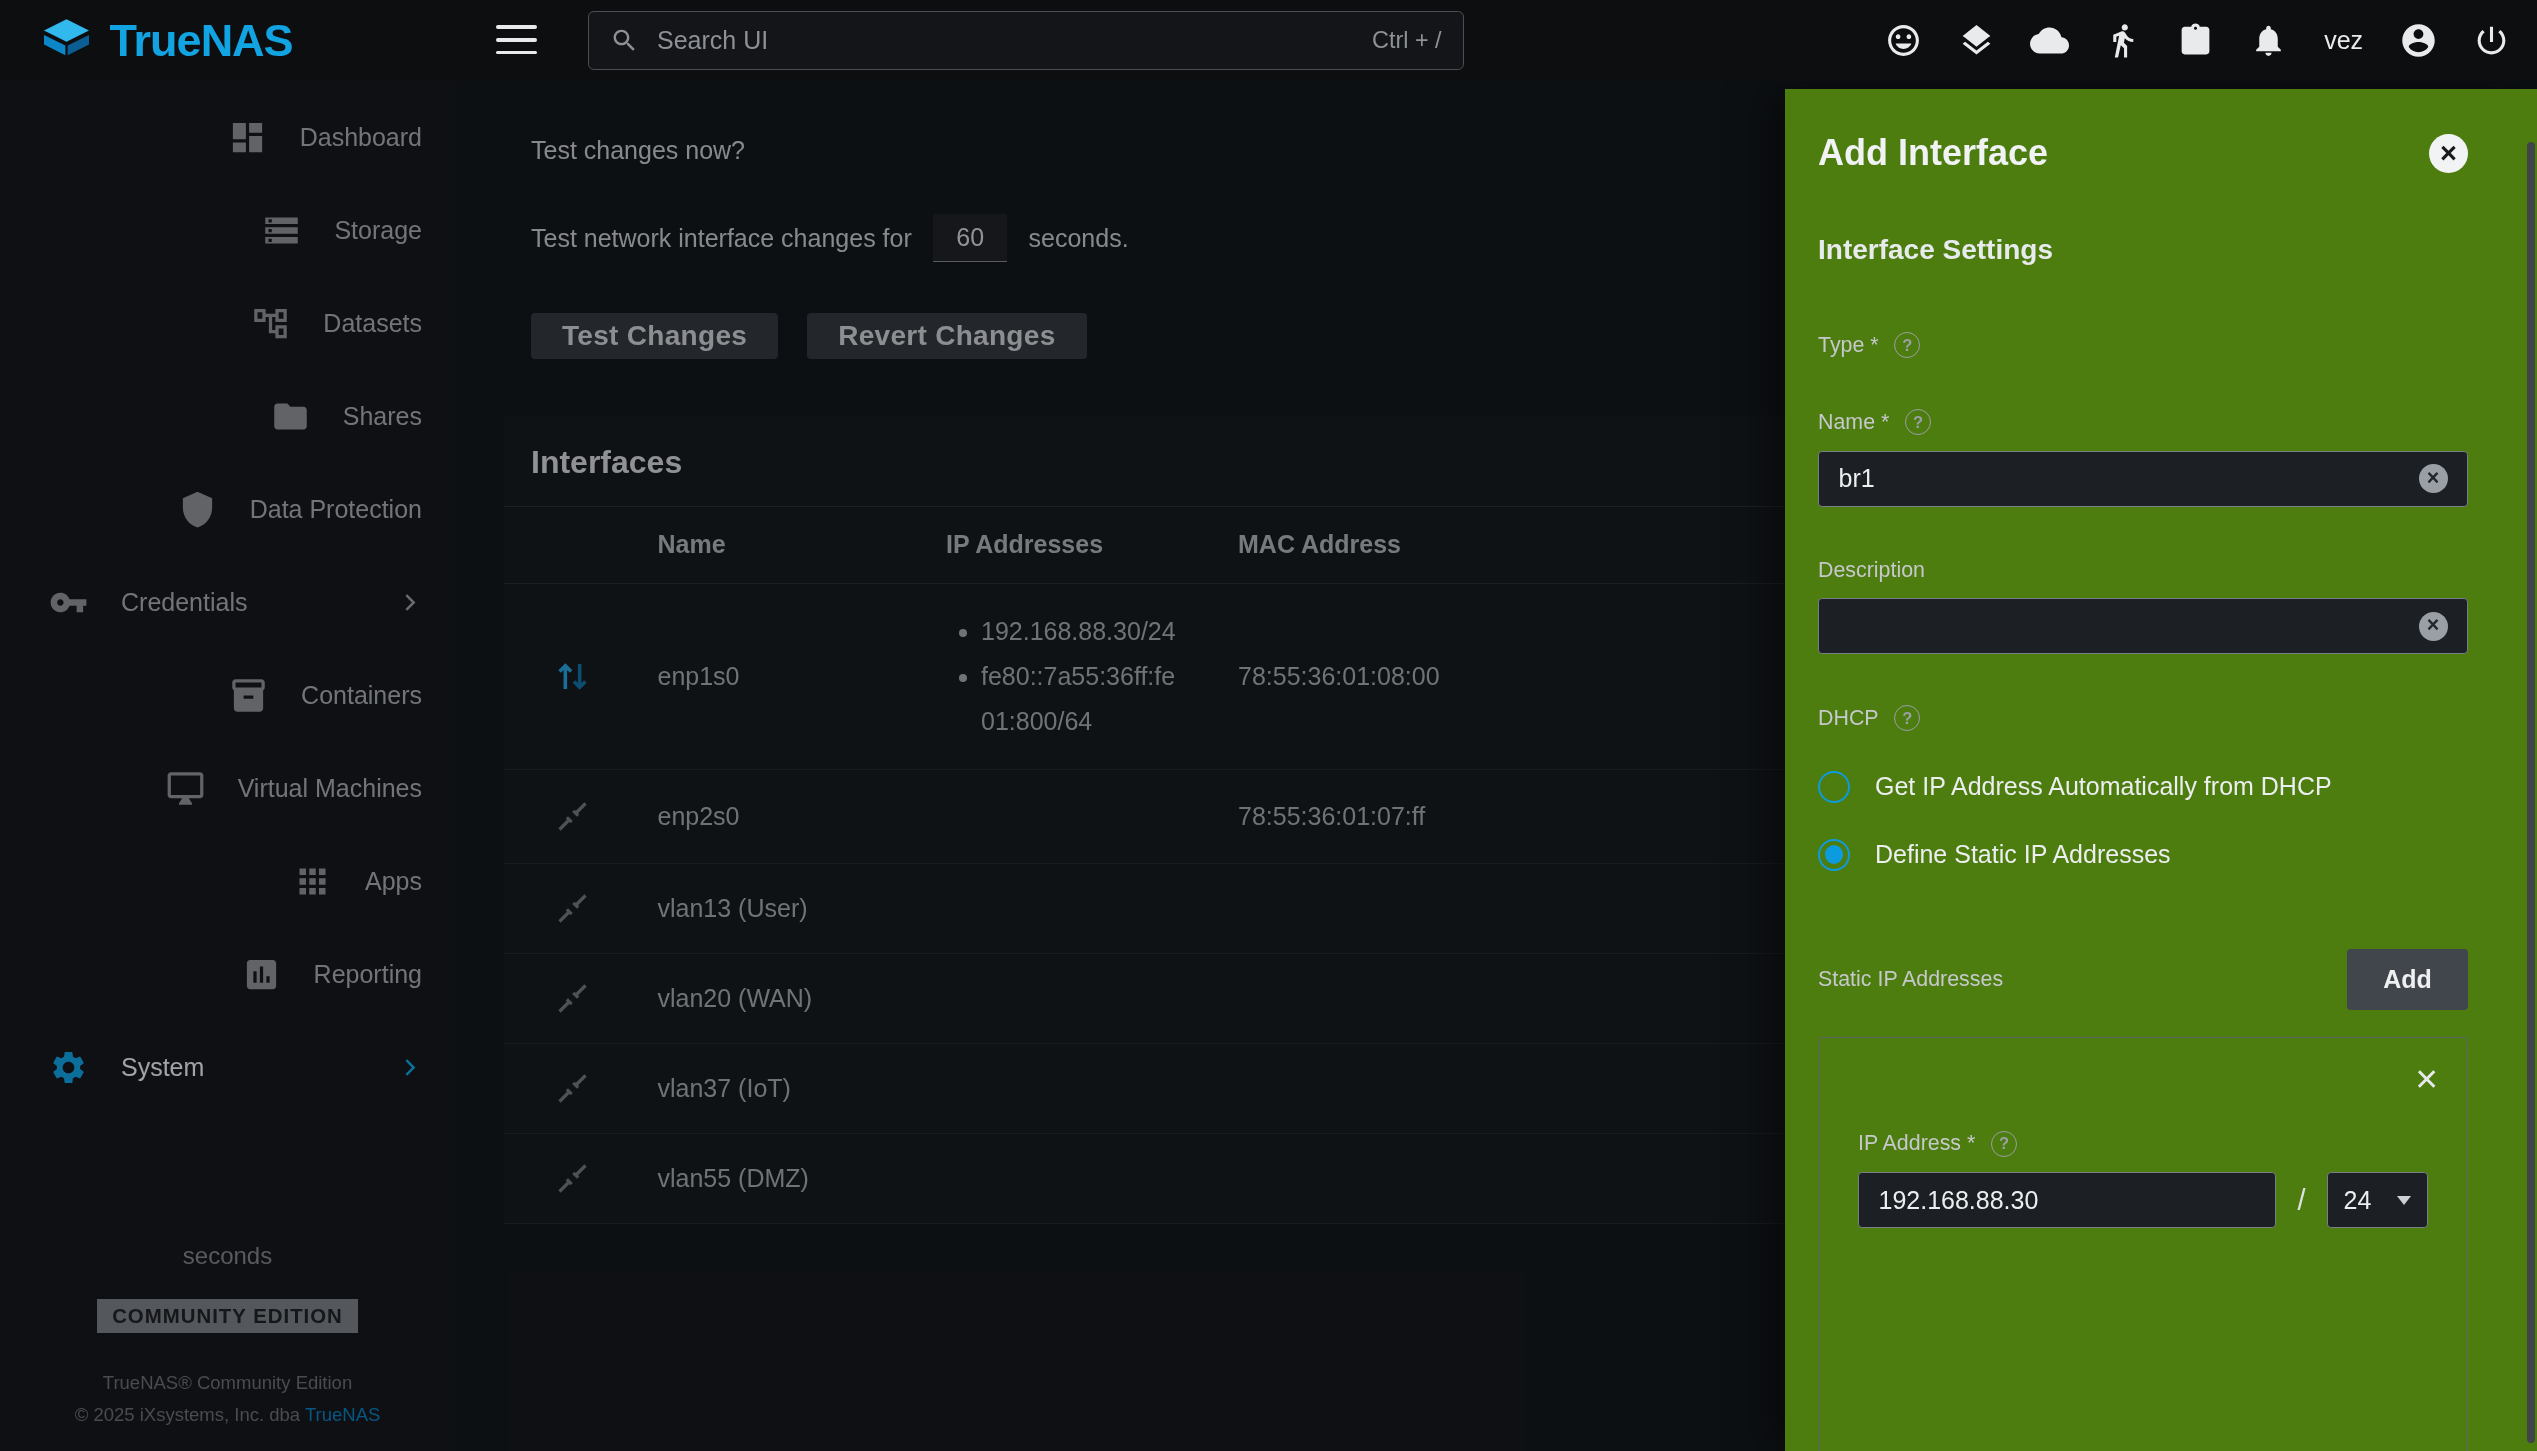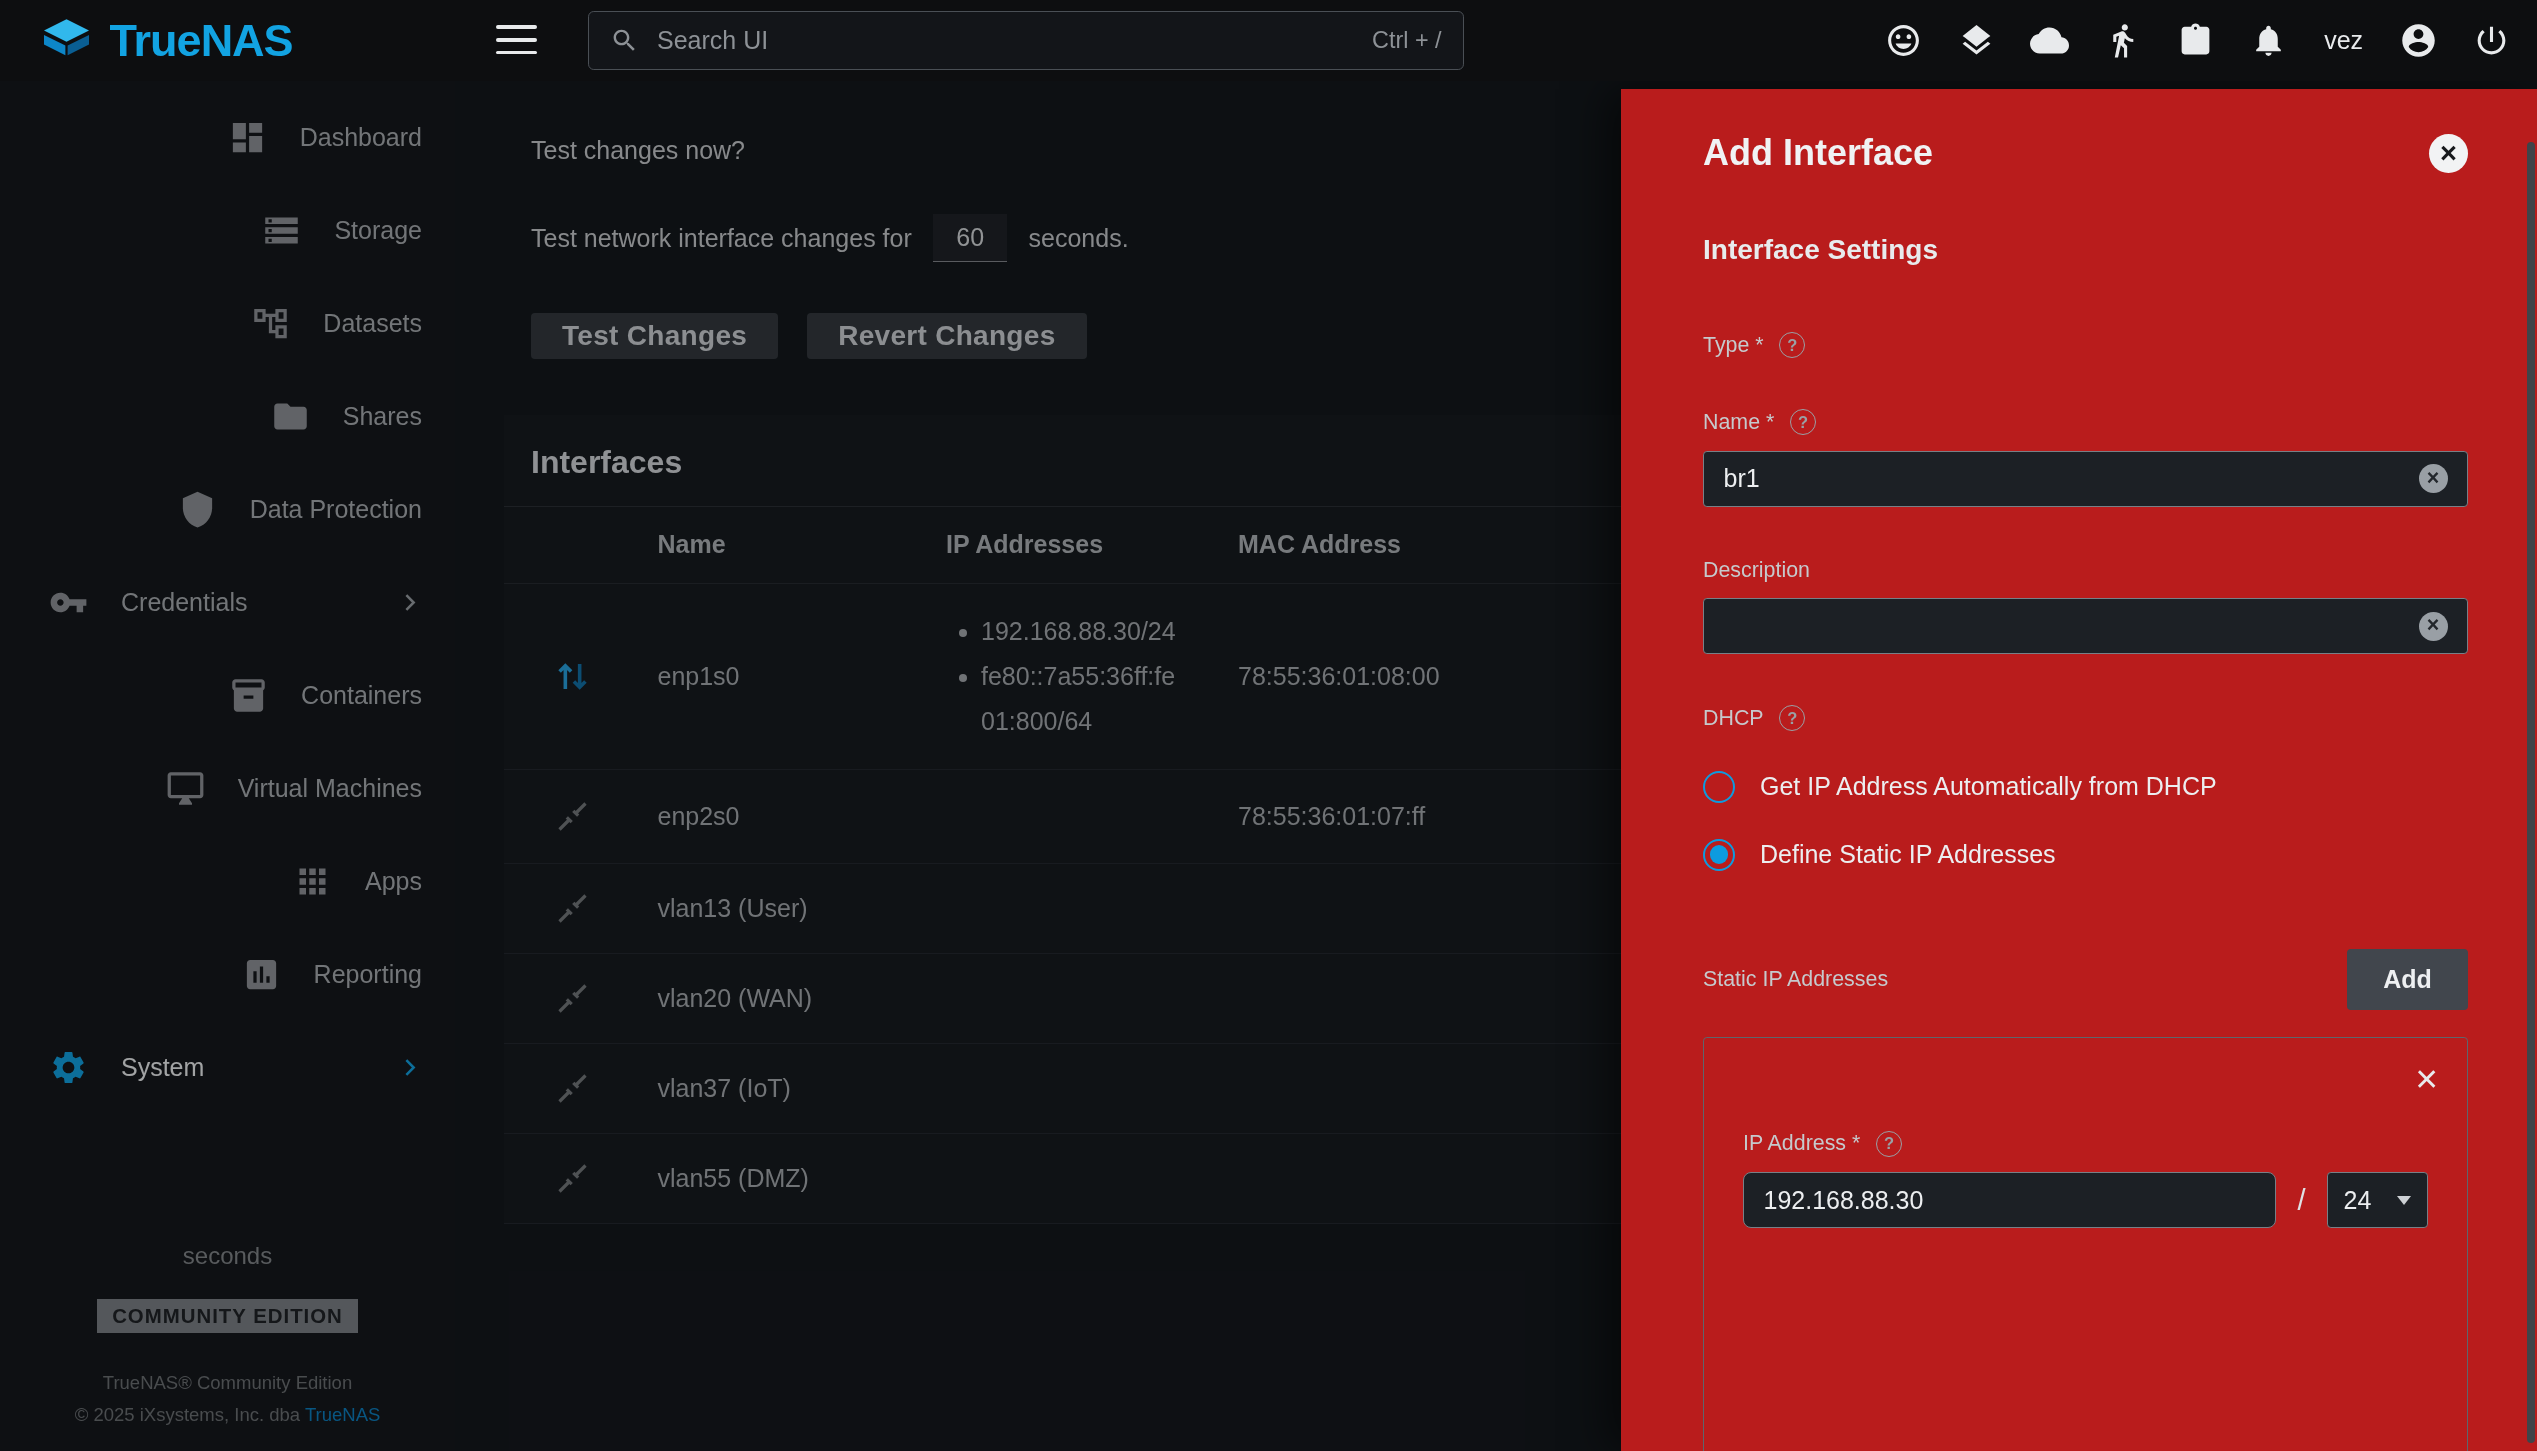--- a/index.html
+++ b/index.html
@@ -52,21 +52,21 @@
   .thead{padding:23.4px 0;border-top:1px solid #2b3036;border-bottom:1px solid #272c32;font-size:25px;font-weight:700;color:#b0b4b8;}
   .trow{padding:25px 0;border-bottom:1px solid #242930;font-size:25px;color:#a6aaae;align-items:center;}
   .cell-name{padding-left:17.5px;}
   .icon-cell{display:flex;justify-content:center;align-items:center;}
   .ip-list{margin:0;padding-left:35px;}
   .ip-list li{line-height:45px;max-width:206px;word-break:break-all;}
   .mac-cell{max-width:232px;word-break:break-all;line-height:43px;}
   
   .scrim{position:absolute;left:0;top:81px;right:0;bottom:0;background:rgba(0,0,0,0.32);z-index:5;pointer-events:none;}
   
-  .panel{position:absolute;top:89px;right:0;bottom:0;width:917px;background:#b91c1c;z-index:10;box-shadow:-13.6px 0 43px rgba(0,0,0,0.55);padding:43px 70px 0 82px;box-sizing:border-box;overflow:hidden;}
+  .panel{position:absolute;top:89px;right:0;bottom:0;width:753px;background:#4d7c0f;z-index:10;box-shadow:-13.6px 0 43px rgba(0,0,0,0.55);padding:43px 70px 0 33px;box-sizing:border-box;overflow:hidden;}
   .panel-track{position:absolute;top:53px;bottom:7.8px;right:2.9px;width:7.8px;background:#3f4449;border-radius:3.9px;}
   .panel-header{display:flex;justify-content:space-between;align-items:center;}
   .panel-title{font-size:36px;font-weight:700;color:#f0f2f4;}
   .panel-close{width:39px;height:39px;border-radius:50%;background:#f2f3f4;color:#17191c;display:flex;align-items:center;justify-content:center;font-size:29px;font-weight:700;cursor:pointer;line-height:1;}
   .panel-close::before{content:"\00d7";}
   .section-title{margin-top:60px;font-size:28px;font-weight:700;color:#e8ebed;}
   .field{margin-top:51px;}
   .field.first{margin-top:66px;}
   .label-row{display:flex;align-items:center;gap:15.6px;font-size:21.4px;color:#c6c9cc;}
   .help{width:26px;height:26px;border-radius:50%;border:1.9px solid #9aa0a5;color:#9aa0a5;font-size:16.5px;font-weight:700;display:flex;align-items:center;justify-content:center;box-sizing:border-box;cursor:pointer;}
@@ -80,21 +80,21 @@
   .radio-row{display:flex;align-items:center;gap:25px;height:68px;font-size:25px;color:#eceef0;cursor:pointer;}
   .radio{width:32px;height:32px;border-radius:50%;border:2.9px solid #0d9bdf;box-sizing:border-box;position:relative;flex:none;}
   .radio.checked::after{content:"";position:absolute;inset:4.9px;border-radius:50%;background:#0d9bdf;}
   .static-row{margin-top:60px;display:flex;align-items:center;justify-content:space-between;}
   .static-label{font-size:21.4px;color:#c6c9cc;}
   .add-btn{min-width:121px;height:61px;background:#41464d;color:#eef0f2;font-size:25px;font-weight:600;border:none;border-radius:3.9px;font-family:inherit;cursor:pointer;}
   .ip-card{margin-top:27px;border:1px solid #5f656c;border-radius:3.9px;position:relative;padding:93px 39px 58px;height:419px;box-sizing:border-box;}
   .card-close{position:absolute;top:21.4px;right:29px;font-size:39px;color:#e8ebed;line-height:1;cursor:pointer;font-weight:400;}
   .card-close::before{content:"\00d7";}
   .ip-row{margin-top:15.6px;display:flex;align-items:center;gap:21.4px;}
-  .ip-input{flex:1;margin-top:0;cursor:text;border-radius:8px;}
+  .ip-input{flex:1;margin-top:0;cursor:text;}
   .slash{font-size:29px;color:#dfe2e5;flex:none;}
   .prefix-select{width:101px;margin-top:0;padding:0 15.6px;flex:none;}
   .prefix-select .caret{border-left-width:7.8px;border-right-width:7.8px;border-top-width:9.7px;}
 </style>
 </head>
 <body>
 
 <div class="topbar">
   <div class="brand">
     <svg width="55" height="45" viewBox="0 0 48 40">

